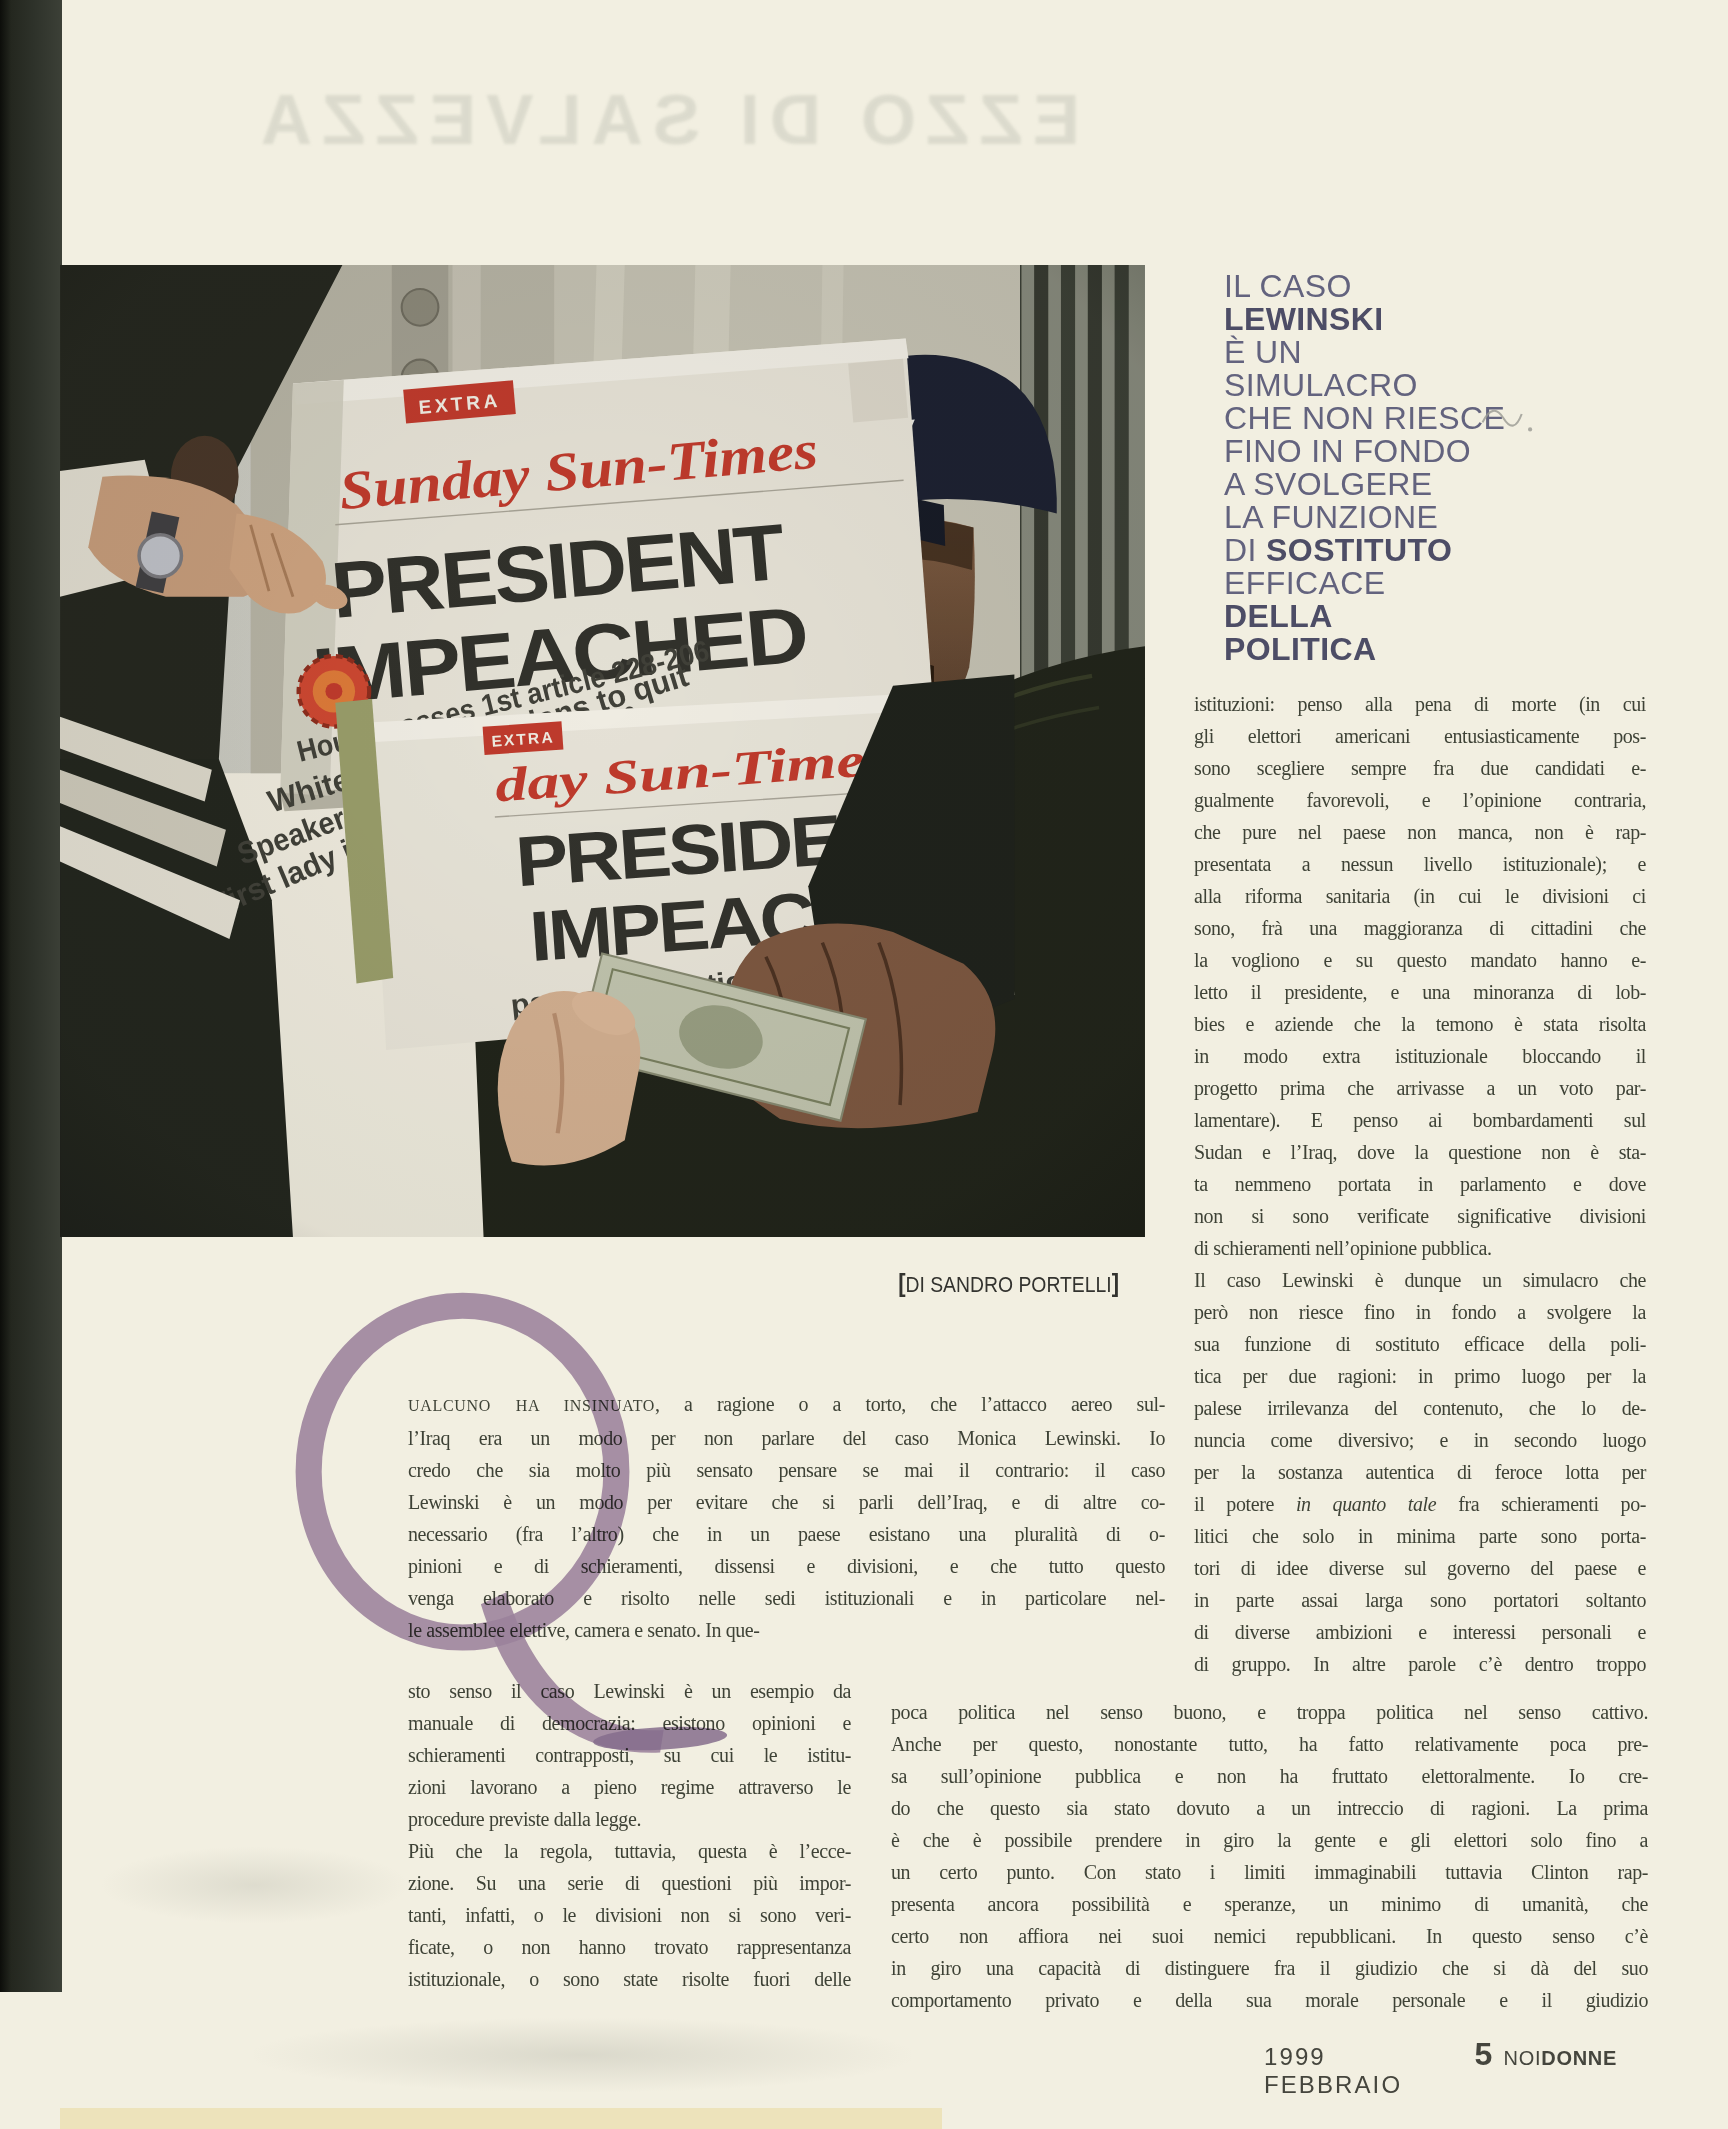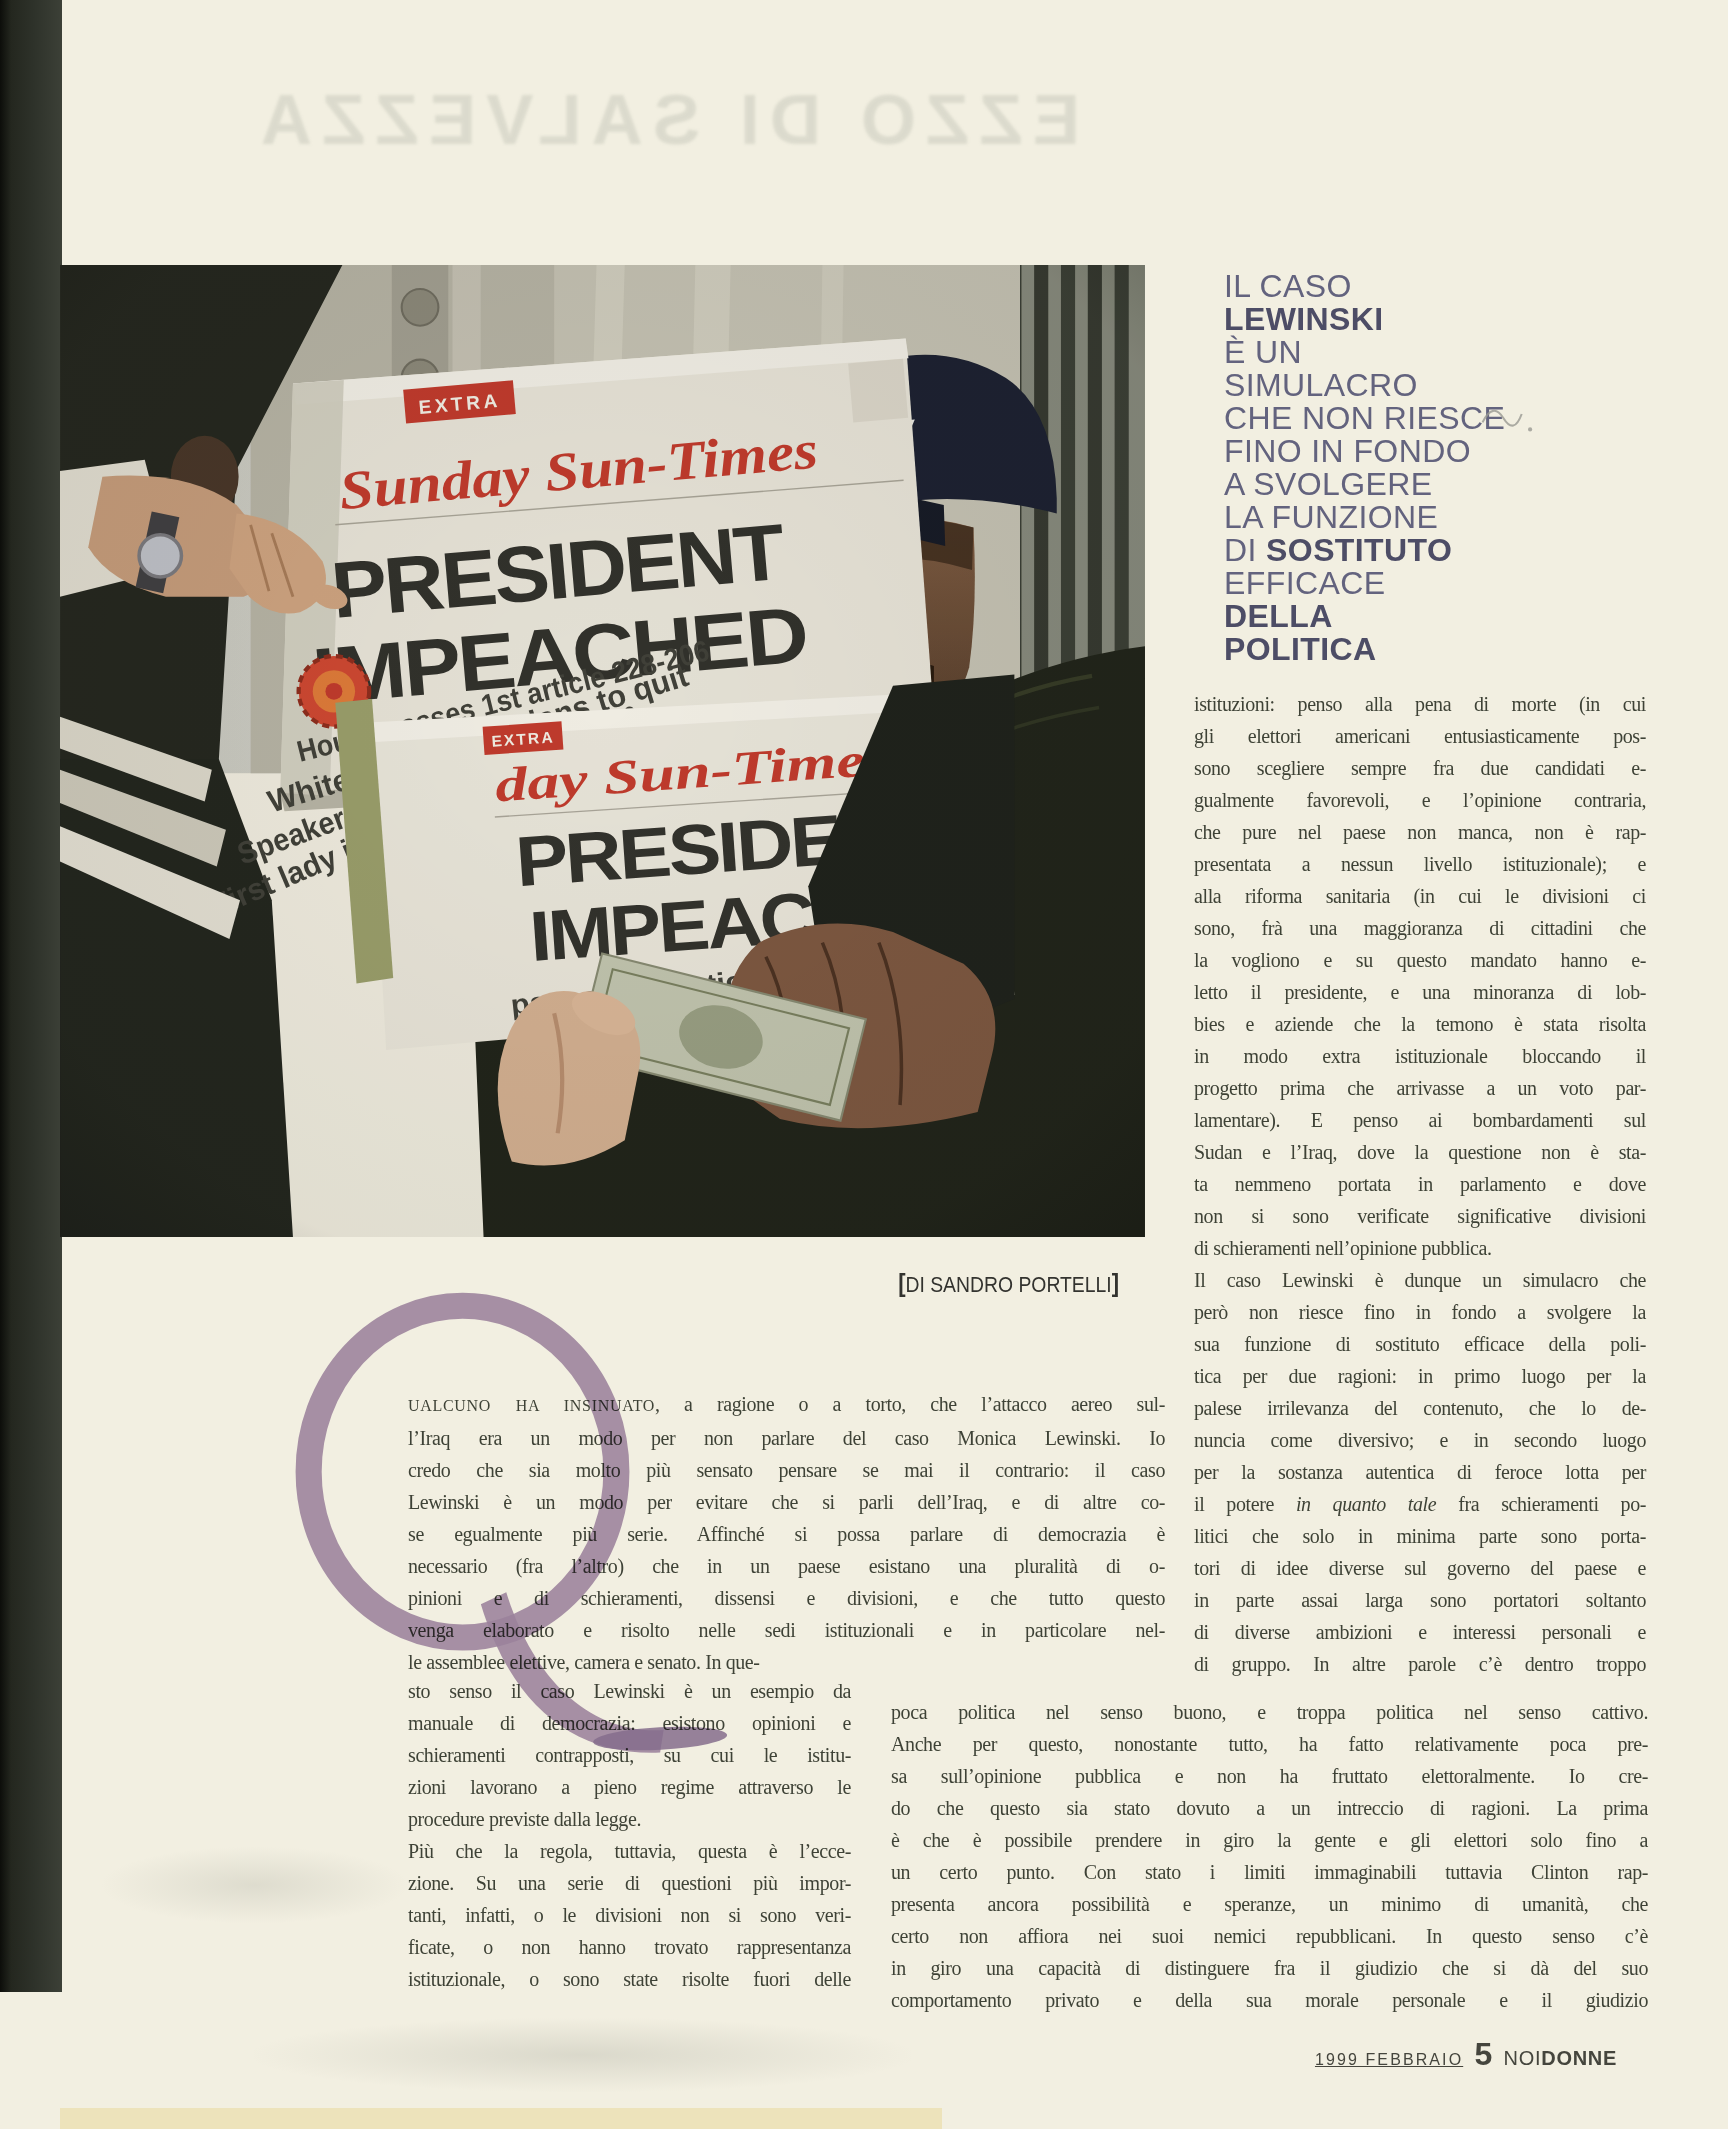--- a/index.html
+++ b/index.html
@@ -41,21 +41,21 @@
   
   #q-ornament{position:absolute;left:279px;top:1283px;mix-blend-mode:multiply;pointer-events:none;}
   
   #pencil-mark{position:absolute;left:1475px;top:393px;opacity:.8;}
   
   #photo{position:absolute;left:60px;top:265px;width:1085px;height:972px;}
   #photo svg{display:block;}
   
   #footer{position:absolute;left:1264px;top:2036px;width:353px;display:flex;align-items:baseline;
     justify-content:flex-end;gap:11.3px;font-family:"Liberation Sans",sans-serif;color:#45453d;}
-  #footer .date{font-size:16px;letter-spacing:2.1px;text-decoration:underline;}
+  #footer .date{font-size:24px;letter-spacing:2.1px;}
   #footer .num{font-size:32px;font-weight:bold;letter-spacing:0;}
   #footer .brand{font-size:20px;letter-spacing:0.7px;}
   #footer .brand .b{font-weight:bold;}
 </style>
 </head>
 <body>
 
 <div id="page">
 
   <div id="gutter"></div>
@@ -277,21 +277,20 @@
       <div class="tline">tori di idee diverse sul governo del paese e</div>
       <div class="tline">in parte assai larga sono portatori soltanto</div>
       <div class="tline">di diverse ambizioni e interessi personali e</div>
       <div class="tline">di gruppo. In altre parole c’è dentro troppo</div>
     </div>
   <div id="col-middle" class="col justified">
       <div class="tline"><span class="sc">UALCUNO HA INSINUATO</span>, a ragione o a torto, che l’attacco aereo sul-</div>
       <div class="tline">l’Iraq era un modo per non parlare del caso Monica Lewinski. Io</div>
       <div class="tline">credo che sia molto più sensato pensare se mai il contrario: il caso</div>
       <div class="tline">Lewinski è un modo per evitare che si parli dell’Iraq, e di altre co-</div>
-      <div class="tline">se egualmente più serie. Affinché si possa parlare di democrazia è</div>
       <div class="tline">necessario (fra l’altro) che in un paese esistano una pluralità di o-</div>
       <div class="tline">pinioni e di schieramenti, dissensi e divisioni, e che tutto questo</div>
       <div class="tline">venga elaborato e risolto nelle sedi istituzionali e in particolare nel-</div>
       <div class="tline flush">le assemblee elettive, camera e senato. In que-</div>
     </div>
   <div id="col-bottom-left" class="col justified">
       <div class="tline">sto senso il caso Lewinski è un esempio da</div>
       <div class="tline">manuale di democrazia: esistono opinioni e</div>
       <div class="tline">schieramenti contrapposti, su cui le istitu-</div>
       <div class="tline">zioni lavorano a pieno regime attraverso le</div>

